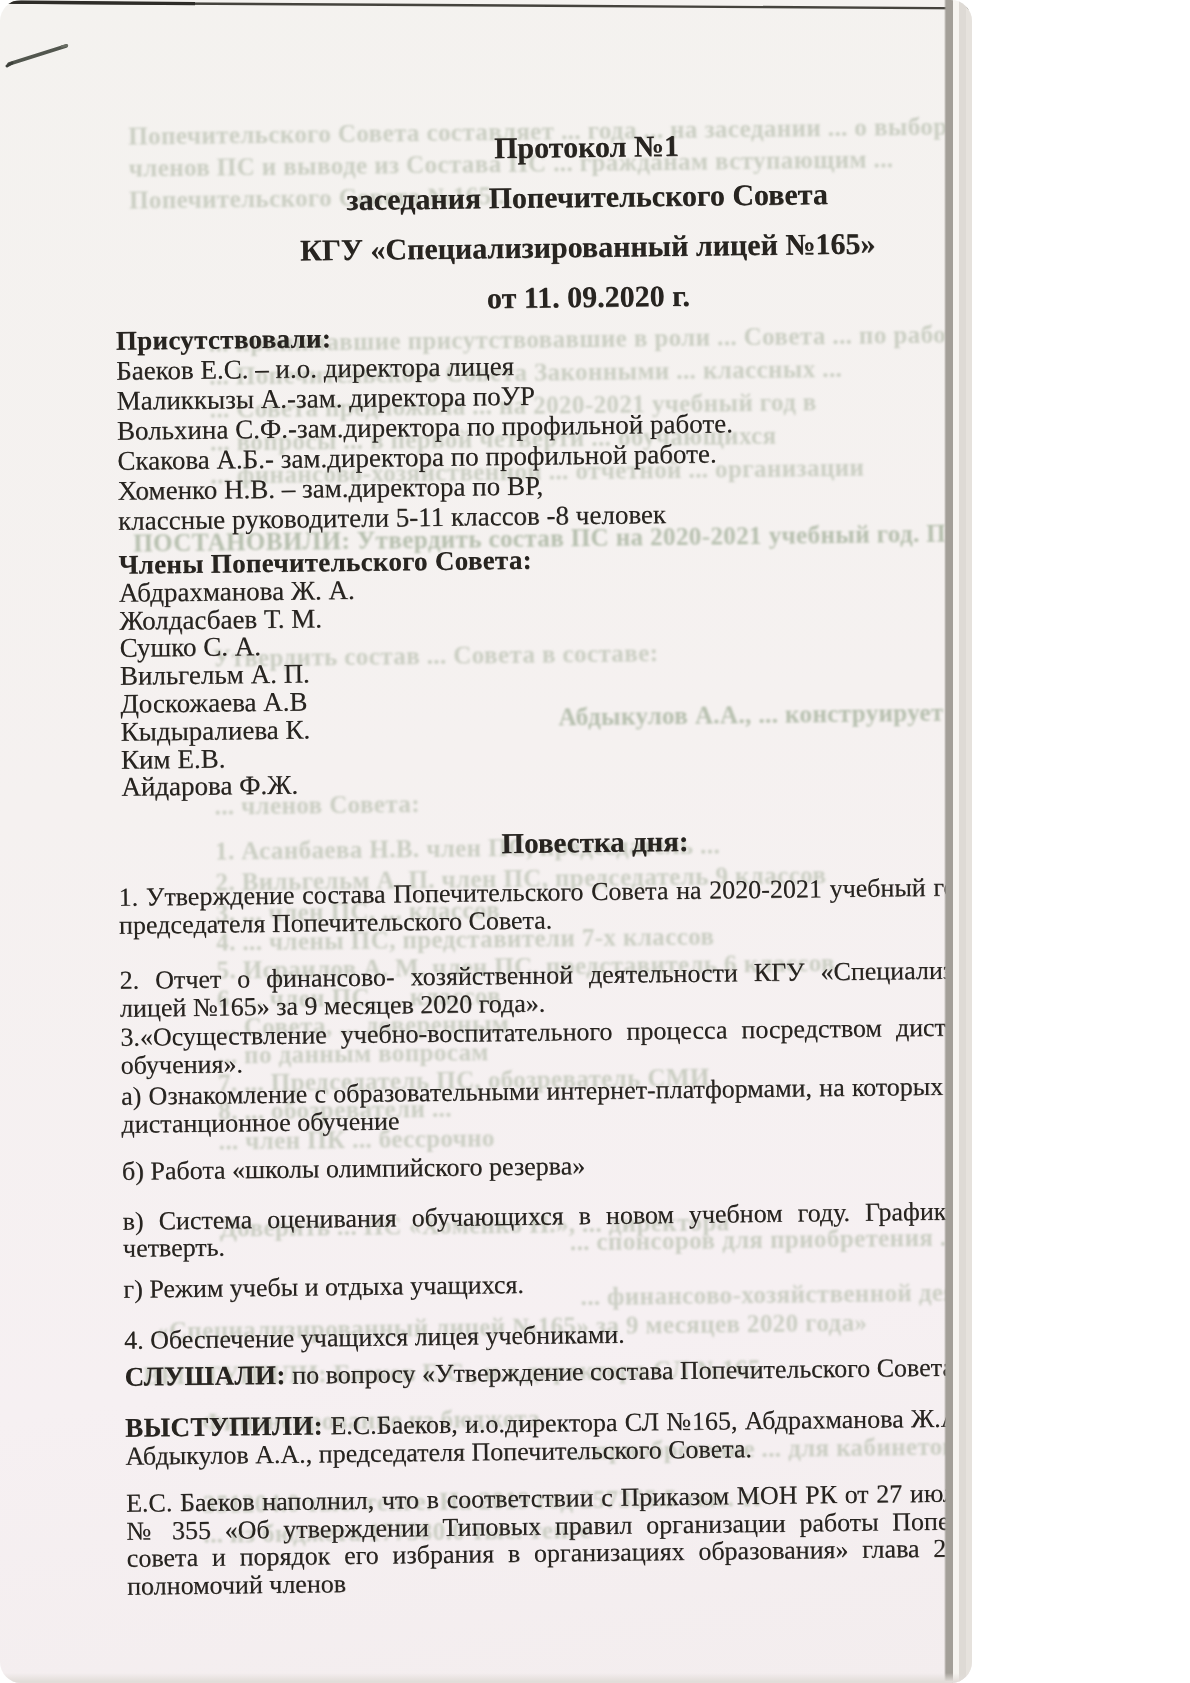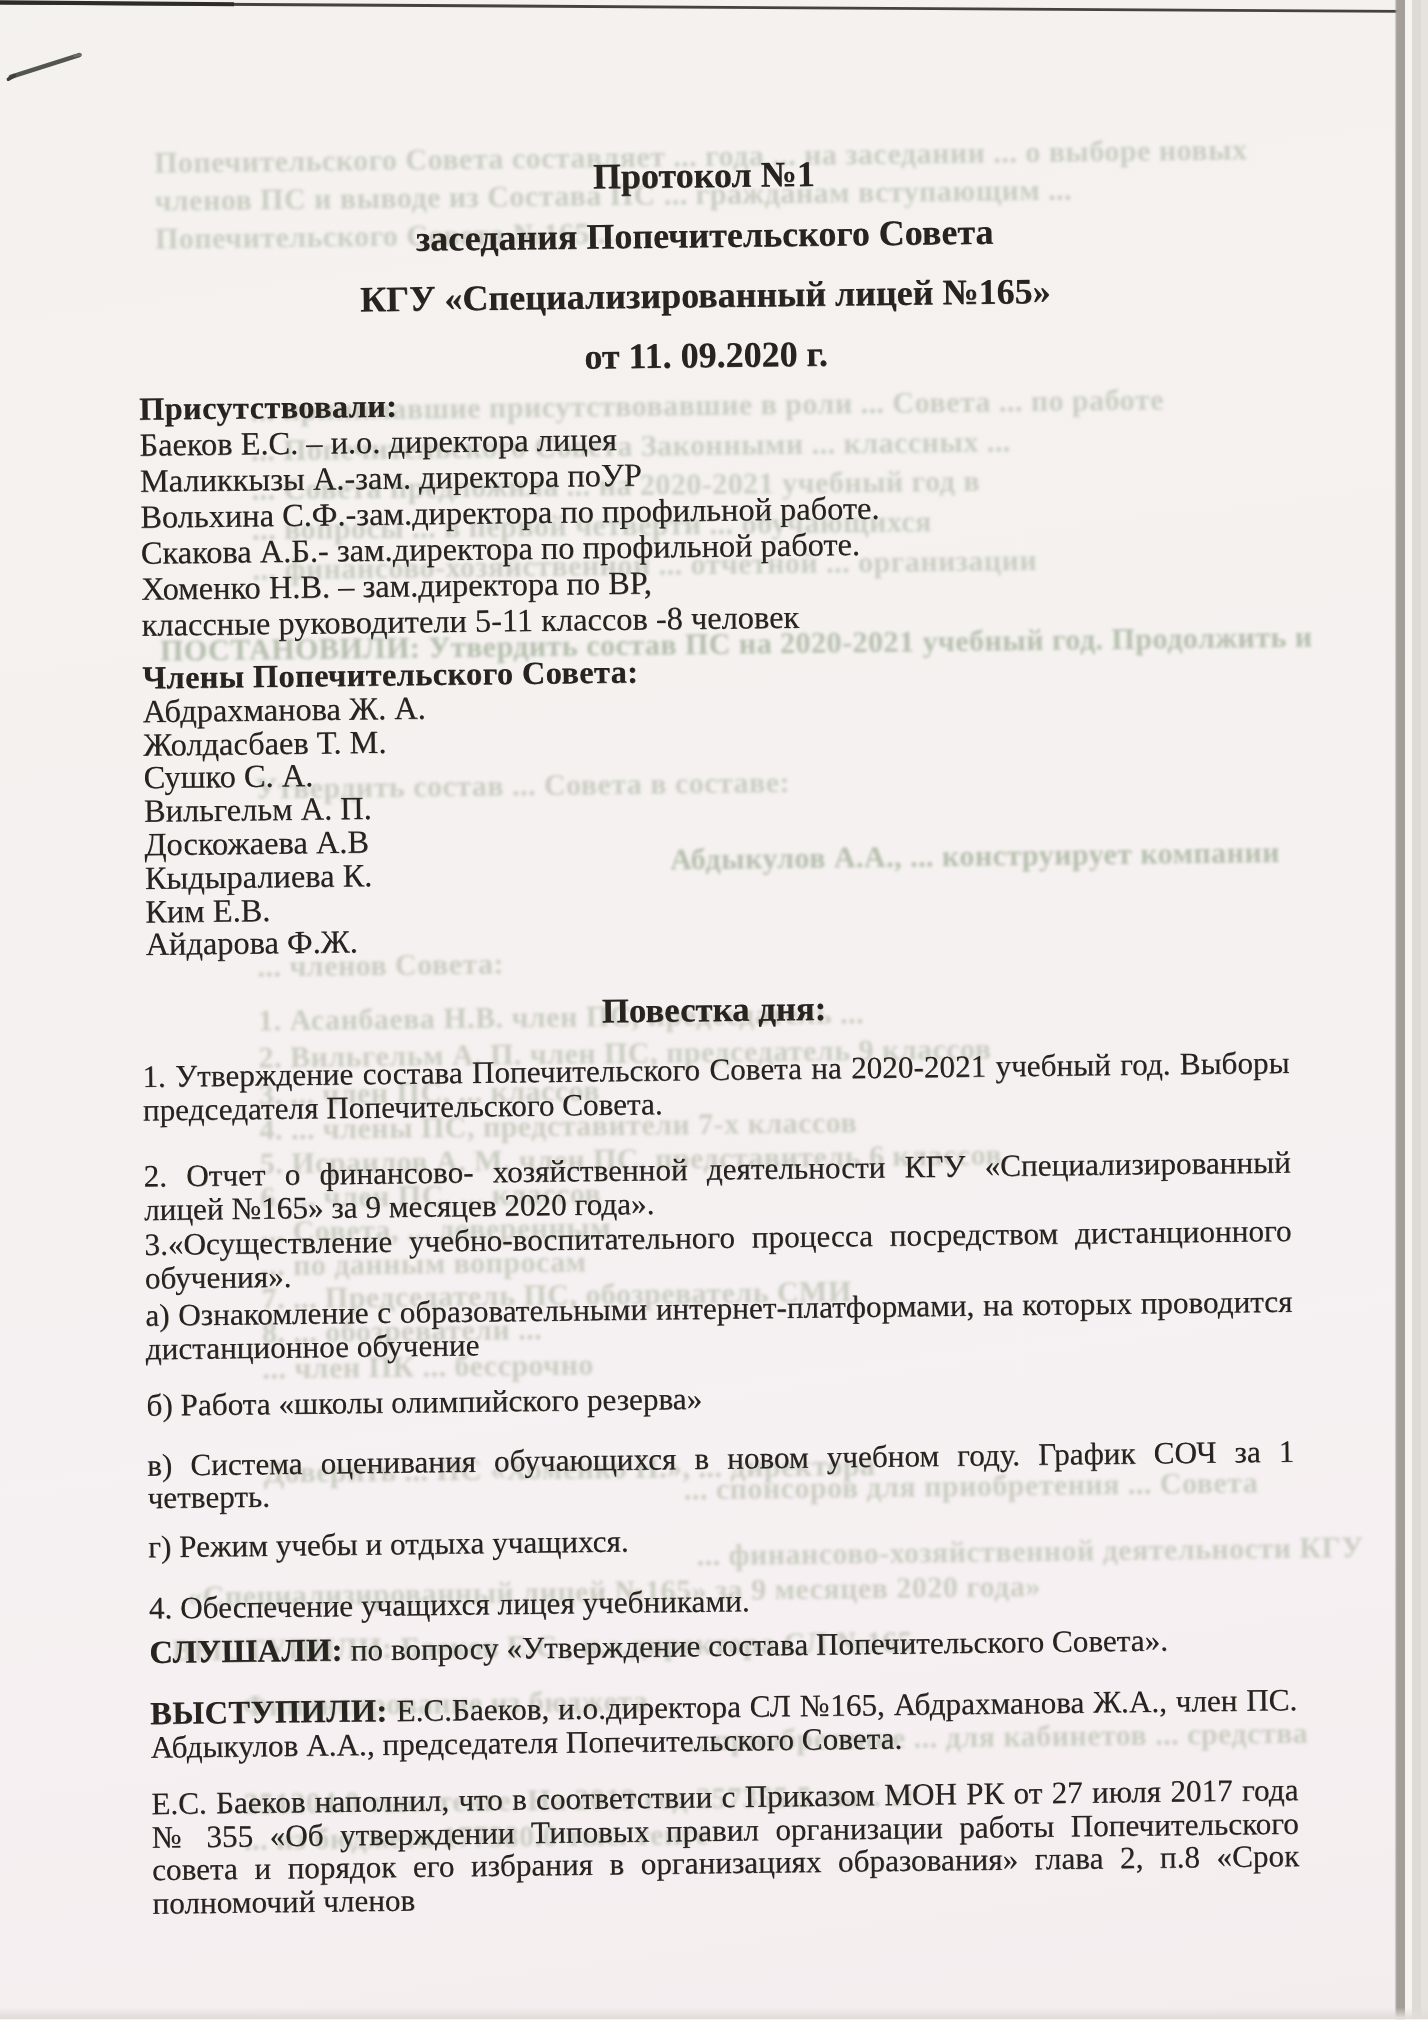--- a/index.html
+++ b/index.html
@@ -1,19 +1,20 @@
 <!DOCTYPE html>
 <html><head>
 <meta charset="utf-8">
 <style>
   html,body { margin:0; padding:0; background:#ffffff; }
   .page {
-    position:relative; width:1190px; height:1683px; overflow:hidden;
+    position:relative; width:972px; height:1683px; overflow:hidden;
     background:linear-gradient(172deg,#f4f2ef 0%,#f5f1f0 45%,#f6f0f2 78%,#f3edee 100%);
     font-family:"Liberation Serif","DejaVu Serif",serif;
+    border-radius:21px;
   }
   
   .edge-top { position:absolute; left:0; top:0; width:1190px; height:16px; pointer-events:none; }
   .edge-right {
     position:absolute; top:0; right:0; width:30px; height:1683px;
     background:linear-gradient(90deg, rgba(0,0,0,0) 0 2px, #a39f98 4px 11px, #f6f4f0 11px 17px, #dedad5 17px 24px, #e6e2dd 24px 30px);
   }
   .edge-bottom {
     position:absolute; left:0; bottom:0; width:1190px; height:10px;
     background:linear-gradient(180deg, rgba(0,0,0,0), #e2ddd9 85%);

